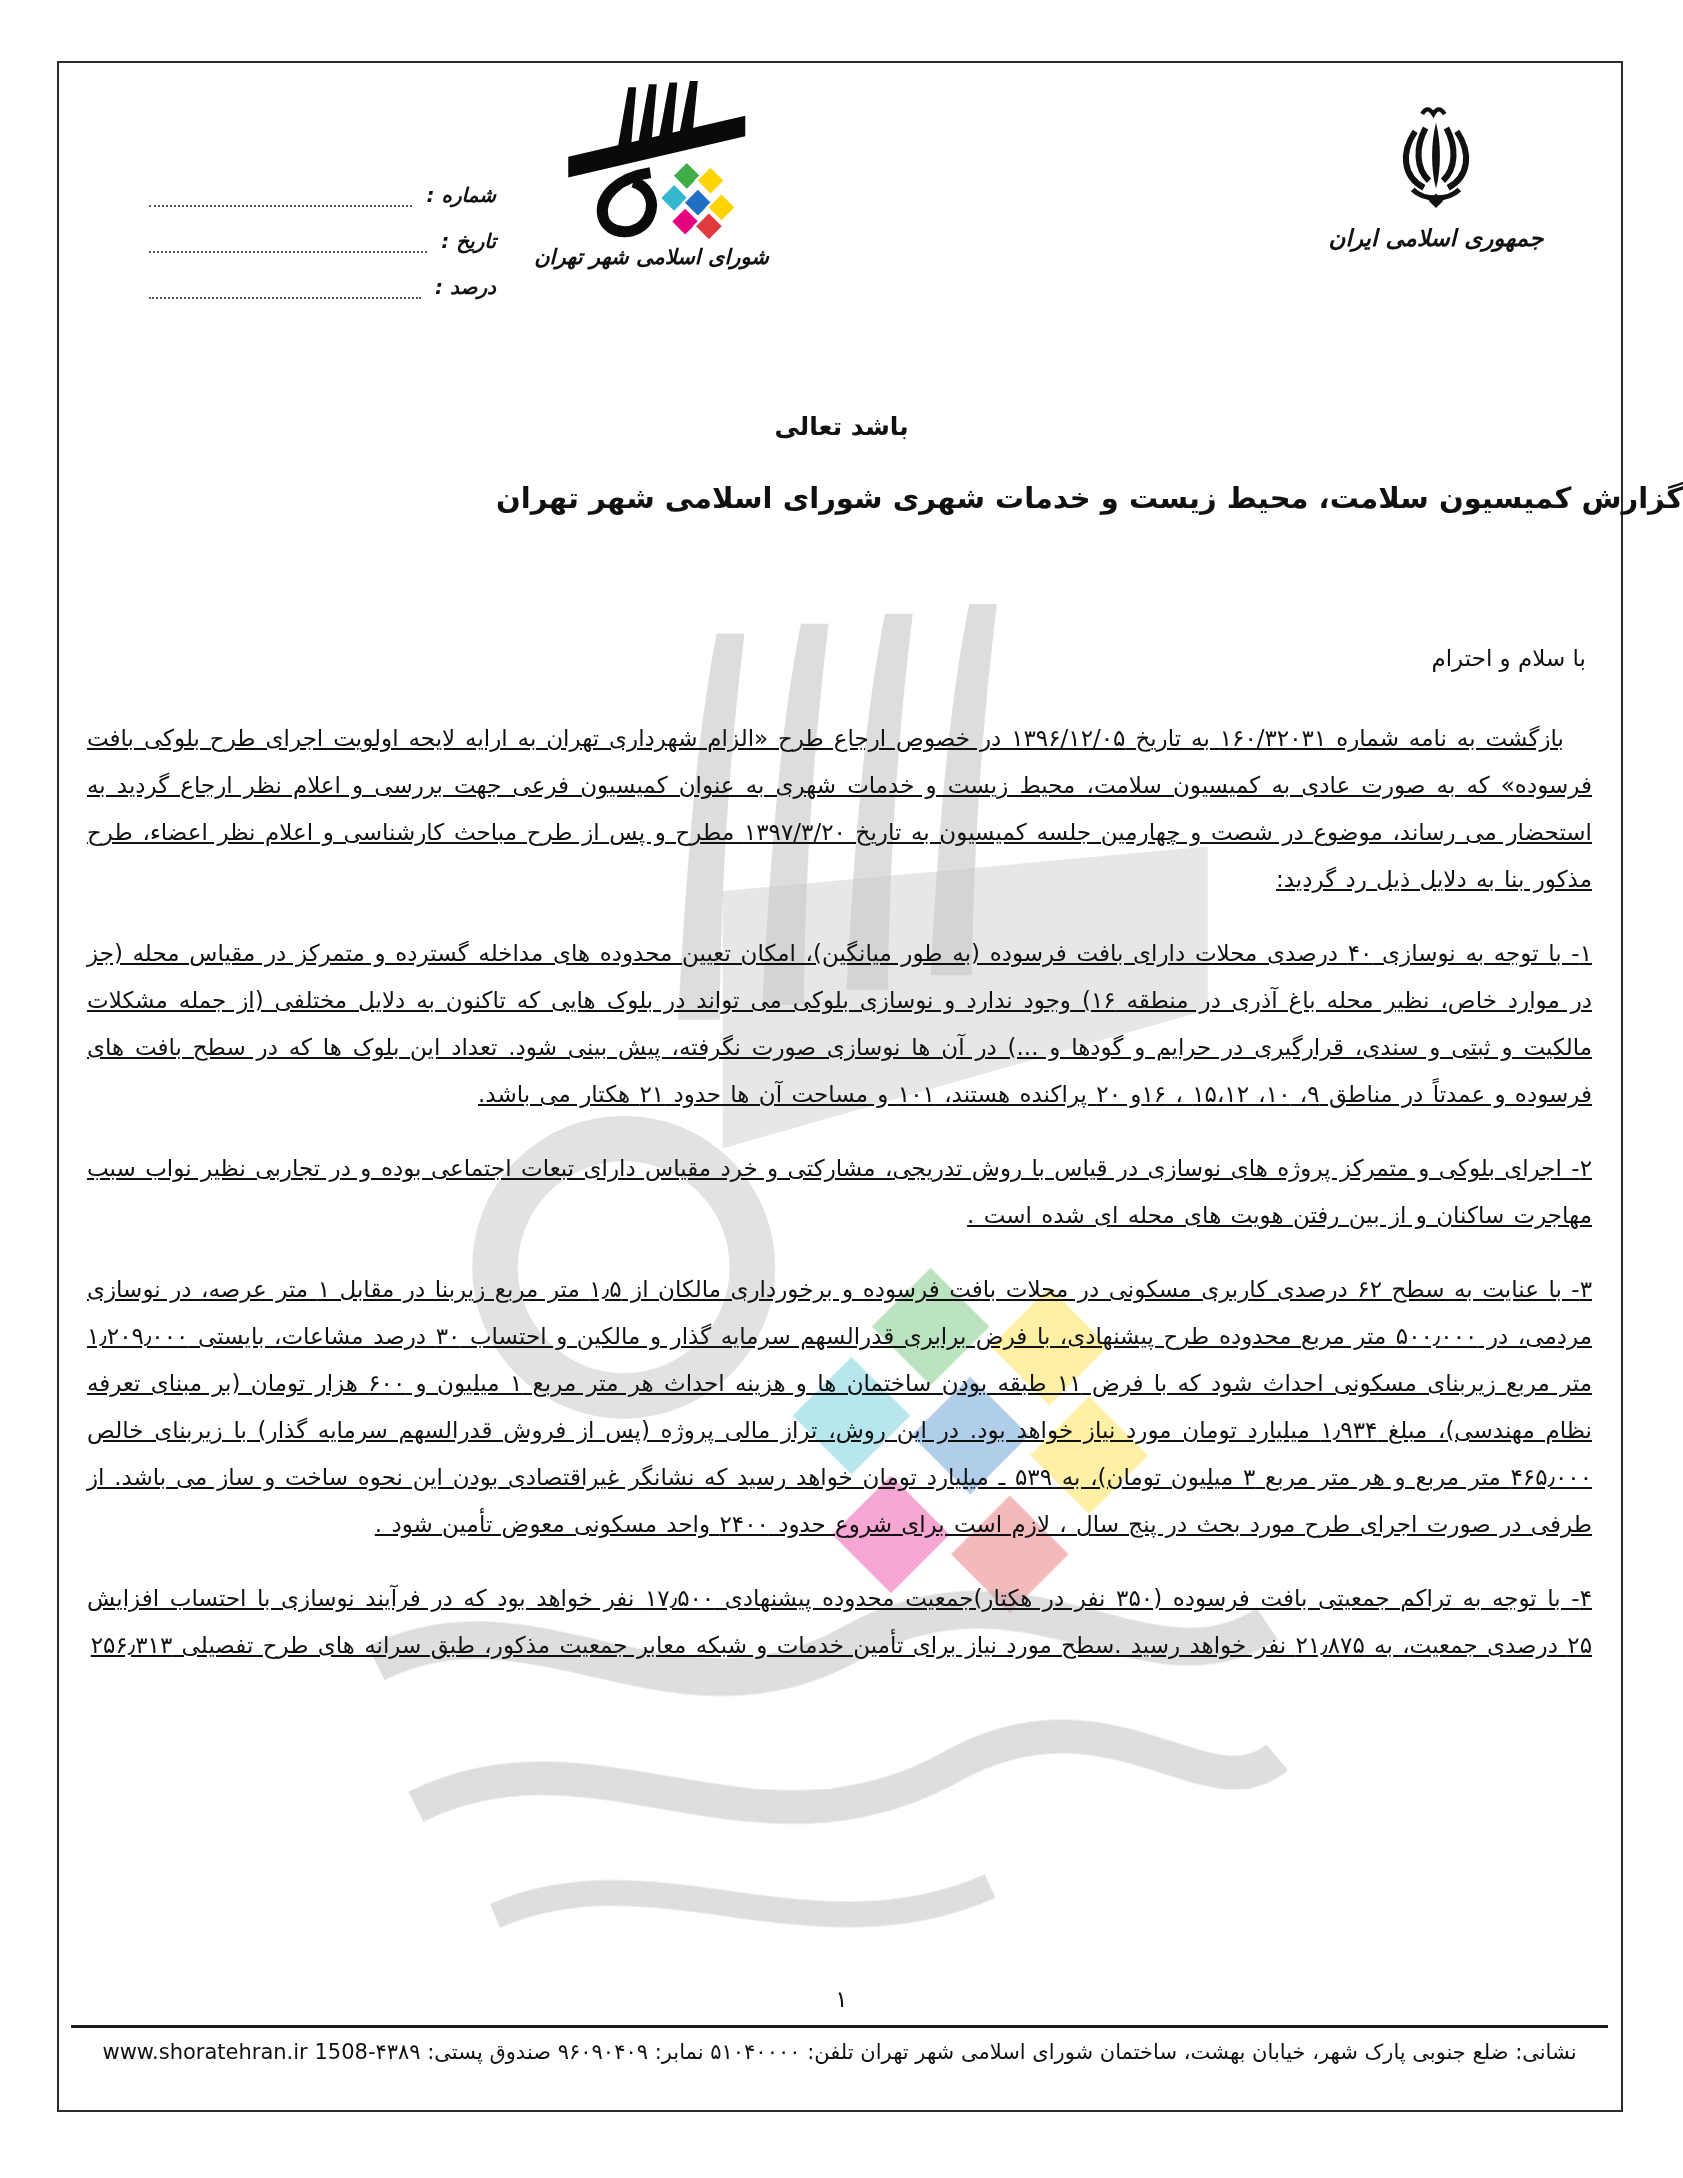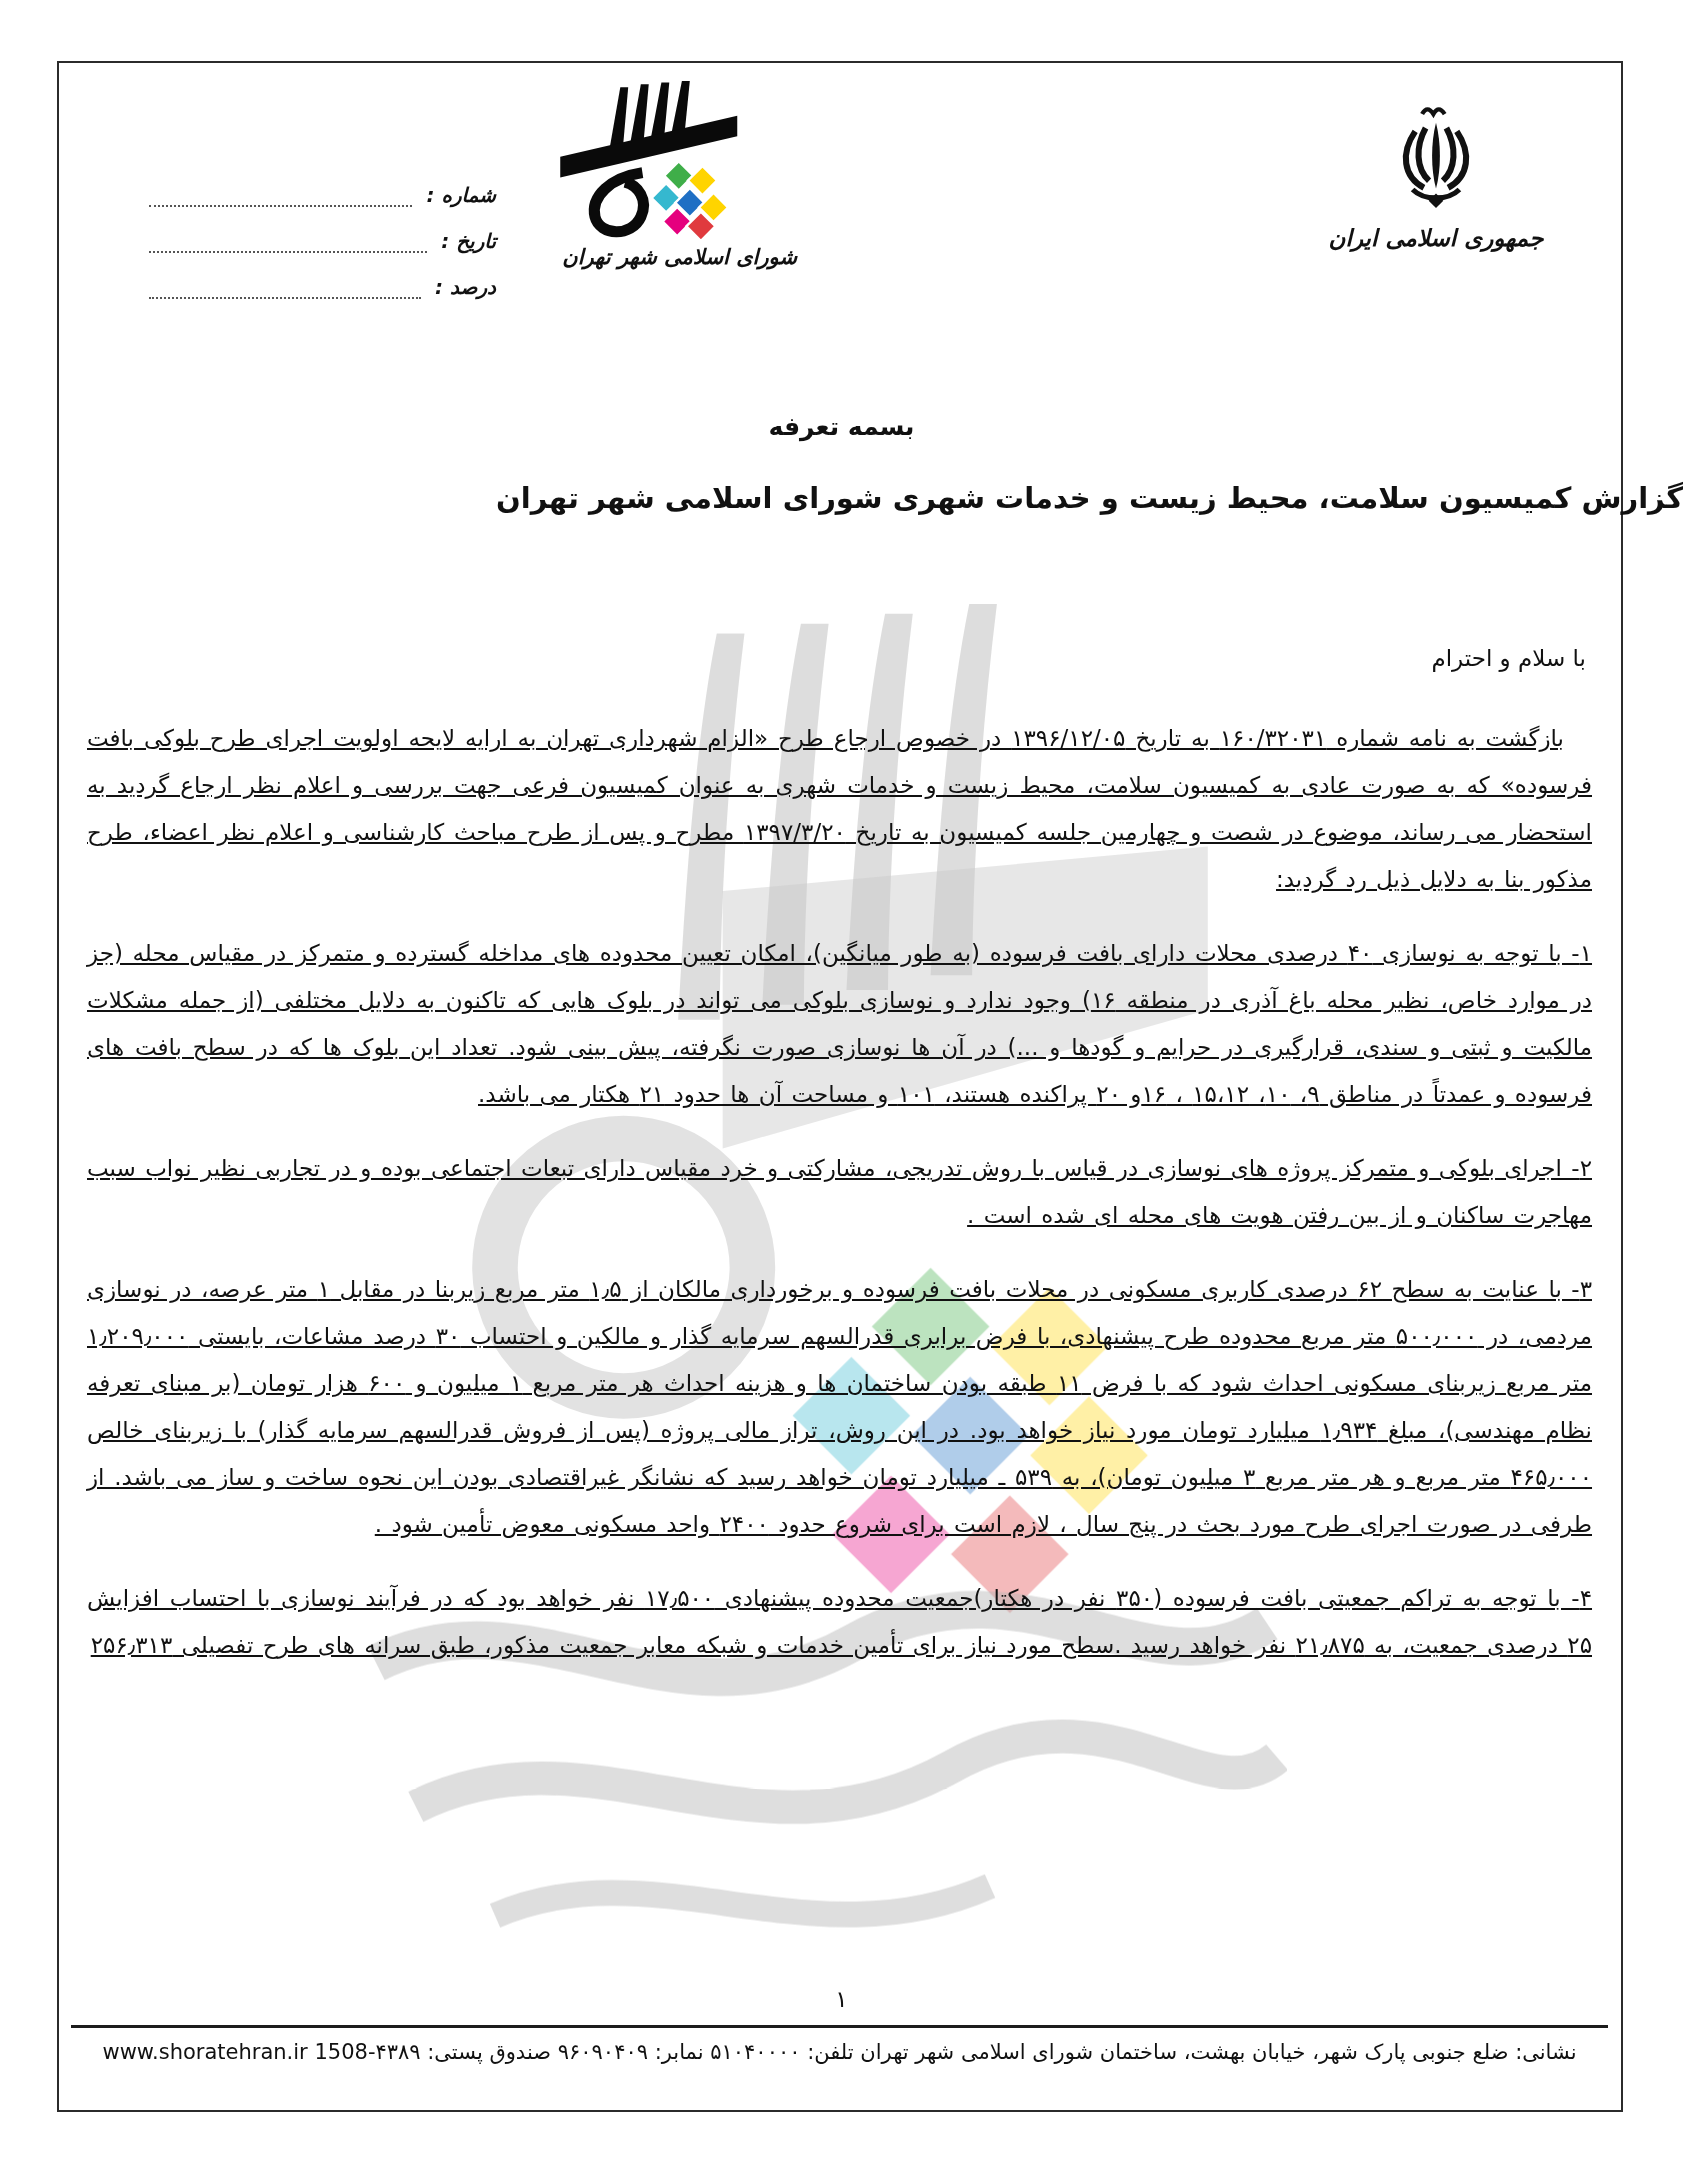--- a/index.html
+++ b/index.html
@@ -10,21 +10,21 @@
   }
   .page-border{
     position:absolute;left:57px;top:61px;width:1562px;height:2047px;
     border:2px solid #2b2b2b;background:transparent;z-index:1;
   }
   
   .ref-fields{position:absolute;left:149px;top:181px;width:347px;z-index:3;direction:rtl;}
   .ref-row{display:flex;align-items:flex-end;margin-bottom:20px;height:26px;}
   .ref-label{font-weight:bold;font-style:italic;font-size:20px;white-space:nowrap;margin-left:14px;}
   .ref-dots{flex:1;border-bottom:2px dotted #555;height:20px;}
-  .council-logo-block{position:absolute;left:530px;top:81px;width:267px;z-index:3;}
+  .council-logo-block{position:absolute;left:518px;top:81px;width:267px;text-align:center;z-index:3;}
   .council-caption{font-size:21px;font-weight:bold;font-style:italic;margin-top:2px;direction:rtl;}
   .iran-emblem-block{position:absolute;left:1312px;top:103px;width:248px;text-align:center;z-index:3;}
   .iran-caption{font-size:23px;font-weight:bold;font-style:italic;margin-top:4px;direction:rtl;}
   
   .basmala{position:absolute;left:0;top:412px;width:100%;text-align:center;
     font-size:25px;font-weight:bold;direction:rtl;z-index:3;}
   .report-title{position:absolute;left:0;top:481px;width:100%;
     font-size:29px;font-weight:bold;direction:rtl;z-index:3;}
   
   .salutation{position:absolute;right:97px;top:645px;font-size:23px;direction:rtl;z-index:3;}
@@ -130,21 +130,21 @@
       <path d="M72,28 C84,50 83,75 68,89" stroke-width="7"></path>
       <path d="M36,32 C19,57 22,84 46,97" stroke-width="7"></path>
       <path d="M84,32 C101,57 98,84 74,97" stroke-width="7"></path>
       <path d="M33,99 C46,112 74,112 87,99" stroke-width="6"></path>
     </g>
     <rect x="-6" y="-6" width="12" height="12" transform="translate(60,112) rotate(45)" fill="#111"></rect>
   </svg>
   <div class="iran-caption">جمهوری اسلامی ایران</div>
 </div>
 
-<div class="basmala">بسمه تعرفه</div>
+<div class="basmala">باشد تعالی</div>
 <div class="report-title">گزارش کمیسیون سلامت، محیط زیست و خدمات شهری شورای اسلامی شهر تهران</div>
 
 <div class="salutation">با سلام و احترام</div>
 
 <div class="content">
   <p class="intro">بازگشت به نامه شماره ۱۶۰/۳۲۰۳۱ به تاریخ ۱۳۹۶/۱۲/۰۵ در خصوص ارجاع طرح «الزام شهرداری تهران به ارایه لایحه اولویت اجرای طرح بلوکی بافت فرسوده» که به صورت عادی به کمیسیون سلامت، محیط زیست و خدمات شهری به عنوان کمیسیون فرعی جهت بررسی و اعلام نظر ارجاع گردید به استحضار می رساند، موضوع در شصت و چهارمین جلسه کمیسیون به تاریخ ۱۳۹۷/۳/۲۰ مطرح و پس از طرح مباحث کارشناسی و اعلام نظر اعضاء، طرح مذکور بنا به دلایل ذیل رد گردید:</p>
   <p>۱- با توجه به نوسازی ۴۰ درصدی محلات دارای بافت فرسوده (به طور میانگین)، امکان تعیین محدوده های مداخله گسترده و متمرکز در مقیاس محله (جز در موارد خاص، نظیر محله باغ آذری در منطقه ۱۶) وجود ندارد و نوسازی بلوکی می تواند در بلوک هایی که تاکنون به دلایل مختلفی (از جمله مشکلات مالکیت و ثبتی و سندی، قرارگیری در حرایم و گودها و ...) در آن ها نوسازی صورت نگرفته، پیش بینی شود. تعداد این بلوک ها که در سطح بافت های فرسوده و عمدتاً در مناطق ۹، ۱۰، ۱۵،۱۲ ، ۱۶و ۲۰ پراکنده هستند، ۱۰۱ و مساحت آن ها حدود ۲۱ هکتار می باشد.</p>
   <p>۲- اجرای بلوکی و متمرکز پروژه های نوسازی در قیاس با روش تدریجی، مشارکتی و خرد مقیاس دارای تبعات اجتماعی بوده و در تجاربی نظیر نواب سبب مهاجرت ساکنان و از بین رفتن هویت های محله ای شده است .</p>
   <p>۳- با عنایت به سطح ۶۲ درصدی کاربری مسکونی در محلات بافت فرسوده و برخورداری مالکان از ۱٫۵ متر مربع زیربنا در مقابل ۱ متر عرصه، در نوسازی مردمی، در ۵۰۰٫۰۰۰ متر مربع محدوده طرح پیشنهادی، با فرض برابری قدرالسهم سرمایه گذار و مالکین و احتساب ۳۰ درصد مشاعات، بایستی ۱٫۲۰۹٫۰۰۰ متر مربع زیربنای مسکونی احداث شود که با فرض ۱۱ طبقه بودن ساختمان ها و هزینه احداث هر متر مربع ۱ میلیون و ۶۰۰ هزار تومان (بر مبنای تعرفه نظام مهندسی)، مبلغ ۱٫۹۳۴ میلیارد تومان مورد نیاز خواهد بود. در این روش، تراز مالی پروژه (پس از فروش قدرالسهم سرمایه گذار) با زیربنای خالص ۴۶۵٫۰۰۰ متر مربع و هر متر مربع ۳ میلیون تومان)، به ۵۳۹ ـ میلیارد تومان خواهد رسید که نشانگر غیراقتصادی بودن این نحوه ساخت و ساز می باشد. از طرفی در صورت اجرای طرح مورد بحث در پنج سال ، لازم است برای شروع حدود ۲۴۰۰ واحد مسکونی معوض تأمین شود .</p>
   <p>۴- با توجه به تراکم جمعیتی بافت فرسوده (۳۵۰ نفر در هکتار)جمعیت محدوده پیشنهادی ۱۷٫۵۰۰ نفر خواهد بود که در فرآیند نوسازی با احتساب افزایش ۲۵ درصدی جمعیت، به ۲۱٫۸۷۵ نفر خواهد رسید .سطح مورد نیاز برای تأمین خدمات و شبکه معابر جمعیت مذکور، طبق سرانه های طرح تفصیلی ۲۵۶٫۳۱۳</p>

